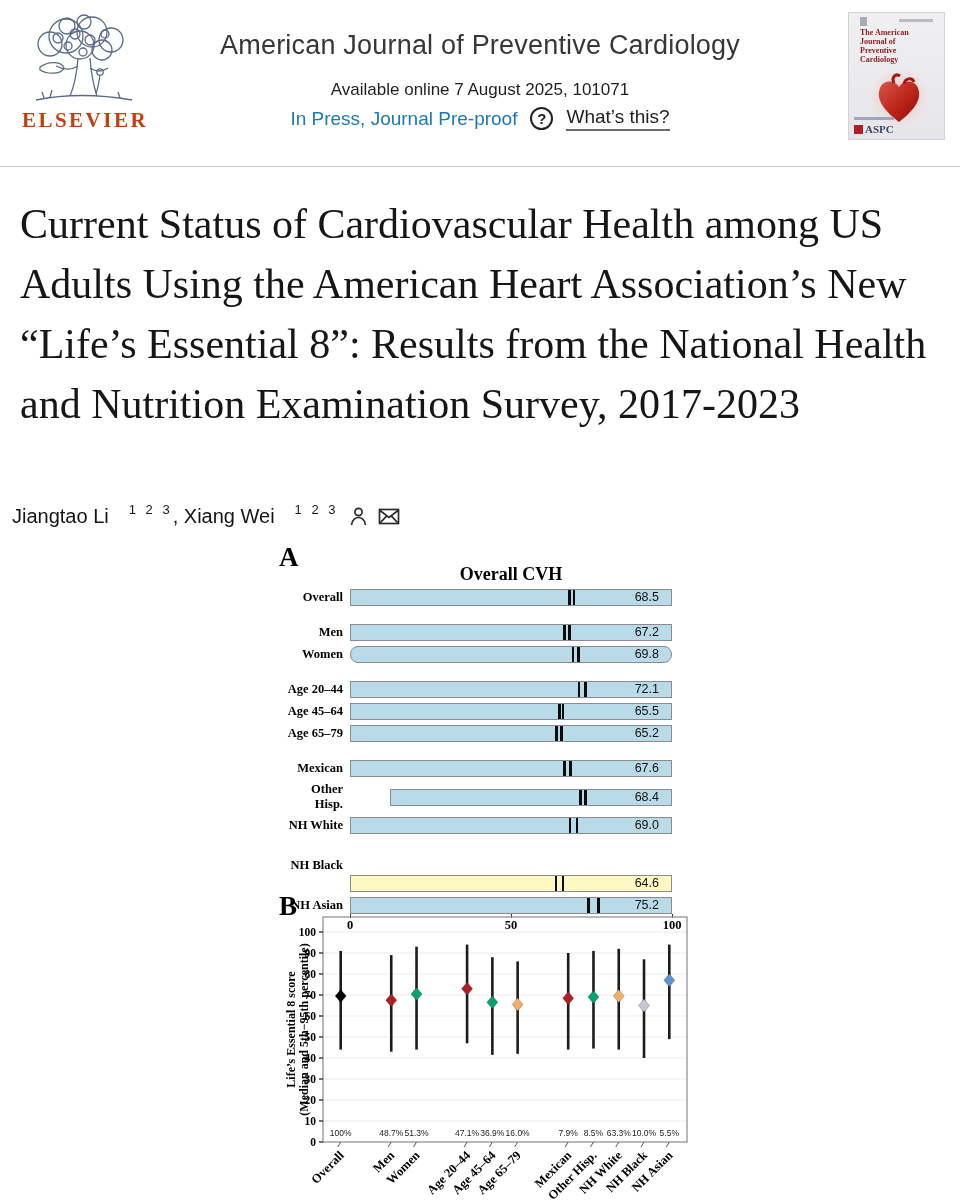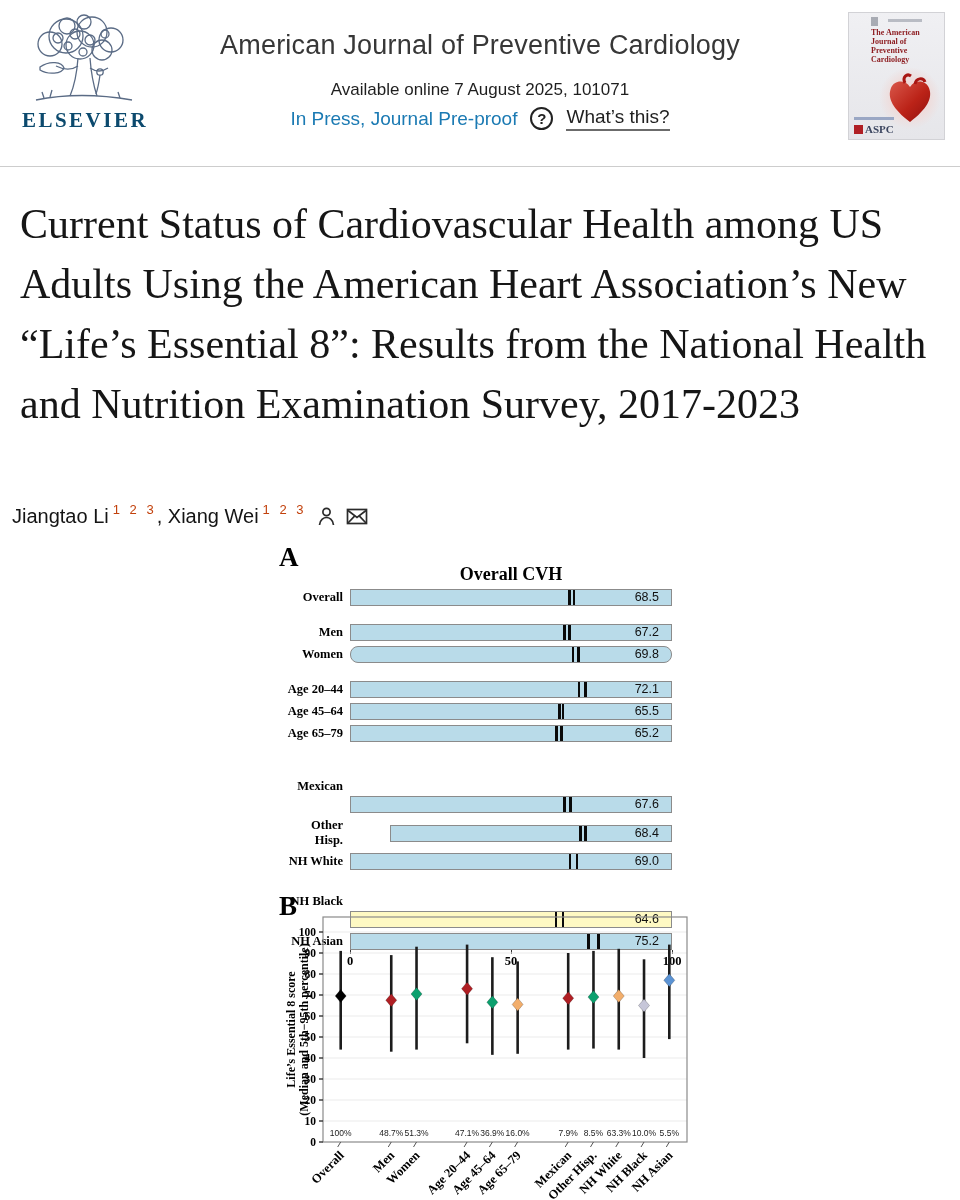--- a/index.html
+++ b/index.html
@@ -2,54 +2,54 @@
 <html><head>
 <meta charset="utf-8">
 <style>
   html,body{margin:0;padding:0;background:#fff;}
   .page{position:relative;width:960px;height:1200px;background:#fff;overflow:hidden;
         font-family:"Liberation Sans",sans-serif;color:#1a1a1a;}
 
   
   .elsevier-logo{position:absolute;left:10px;top:12px;width:150px;text-align:center;}
   .elsevier-wordmark{font-family:"Liberation Serif",serif;font-weight:600;font-size:21px;
-        letter-spacing:2.5px;color:#0c4a6e;margin-top:-4px;}
+        letter-spacing:2.5px;color:#c2410c;margin-top:-4px;}
   .journal-title{position:absolute;left:160px;width:640px;top:30px;text-align:center;
         font-size:27px;font-weight:400;color:#373737;letter-spacing:0.2px;}
   .available-line{position:absolute;left:160px;width:640px;top:80px;text-align:center;
         font-size:17px;color:#1f1f1f;}
   .status-row{position:absolute;left:160px;width:640px;top:106px;display:flex;
         justify-content:center;align-items:center;gap:13px;}
   .status-link{font-size:19px;color:#1b7ab3;cursor:pointer;}
   .q-icon{width:23px;height:23px;border:2px solid #222;border-radius:50%;display:flex;
         align-items:center;justify-content:center;font-size:15px;font-weight:bold;color:#222;box-sizing:border-box;}
   .whats-this{font-size:19px;color:#1f1f1f;border-bottom:2px solid #6b6b6b;padding-bottom:1px;cursor:pointer;}
 
   
   .cover{position:absolute;left:848px;top:12px;width:97px;height:128px;background:linear-gradient(#f0f0f3,#e6e6ea);
-        border:1px solid #d2d2d6;box-sizing:border-box;padding:4px 22px;overflow:hidden;}
+        border:1px solid #d2d2d6;box-sizing:border-box;padding:4px 11px;overflow:hidden;}
   .cover-toprow{display:flex;justify-content:space-between;align-items:flex-start;height:9px;}
   .cover-mark{width:7px;height:9px;background:#8a8f98;opacity:.7;}
   .cover-volline{width:34px;height:3px;background:#b9bcc4;margin-top:2px;}
   .cover-masthead{font-family:"Liberation Serif",serif;font-weight:bold;font-size:8px;line-height:9px;
         color:#8c1a1e;text-align:left;margin-top:2px;}
   .cover-heart{display:block;margin:1px auto 0 auto;}
   .cover-bottom{position:absolute;left:5px;bottom:4px;}
   .cover-blueline{width:40px;height:3px;background:#9aa7c4;margin-bottom:3px;}
   .cover-aspc{display:flex;align-items:center;gap:2px;}
   .aspc-square{width:9px;height:9px;background:#b01f24;}
   .aspc-text{font-family:"Liberation Serif",serif;font-weight:bold;font-size:11px;color:#3c4660;}
 
   .divider{position:absolute;left:0;top:166px;width:960px;height:1px;background:#cdcdcd;}
 
   
   .article-title{position:absolute;left:12px;top:186px;width:916px;
         font-family:"Liberation Serif",serif;font-weight:400;font-size:42px;line-height:60px;color:#161616;}
   .authors{position:absolute;left:12px;top:505px;font-size:20px;color:#141414;display:flex;align-items:center;}
-  .authors .sup{font-size:13px;position:relative;top:-7px;letter-spacing:3px;margin-left:4px;color:#c2410c;}
+  .authors .sup{font-size:13px;position:relative;top:-7px;letter-spacing:3px;margin-left:20px;color:#0f172a;}
   .author-name{cursor:pointer;}
   .author-icons{display:flex;align-items:center;gap:9px;margin-left:9px;}
 
   
   .panel-label{position:absolute;font-family:"Liberation Serif",serif;font-weight:bold;font-size:27px;color:#000;}
   #panelA-label{left:279px;top:542px;}
   #panelB-label{left:279px;top:891px;}
   #chartA{position:absolute;left:282px;top:564px;width:390px;}
   .chartA-title{font-family:"Liberation Serif",serif;font-weight:bold;font-size:18px;color:#000;
         text-align:center;padding-left:68px;height:20px;}
@@ -218,21 +218,21 @@
         <div class="bar-row" style="margin-top: 5px;">
           <span class="bar-label">Age 65–79</span>
           <div class="bar" style="background: rgb(185, 219, 233);">
             <div class="ci-line" style="left: 63.9%; background: rgb(10, 10, 10);"></div>
             <div class="ci-line" style="left: 65.4%; background: rgb(10, 10, 10);"></div>
             <span class="bar-value">65.2</span>
           </div>
         </div>
         <div class="bar-row" style="margin-top: 18px;">
           <span class="bar-label">Mexican</span>
-          <div class="bar" style="background: rgb(185, 219, 233); margin-top: 36px;">
+          <div class="bar" style="background: rgb(185, 219, 233);">
             <div class="ci-line" style="left: 66.3%; background: rgb(10, 10, 10);"></div>
             <div class="ci-line" style="left: 68.2%; background: rgb(10, 10, 10);"></div>
             <span class="bar-value">67.6</span>
           </div>
         </div>
         <div class="bar-row" style="margin-top: 5px;">
           <span class="bar-label">Other Hisp.</span>
           <div class="bar" style="background: rgb(185, 219, 233); margin-left: 40px;">
             <div class="ci-line" style="left: 67.2%; background: rgb(10, 10, 10);"></div>
             <div class="ci-line" style="left: 69.1%; background: rgb(10, 10, 10);"></div>

